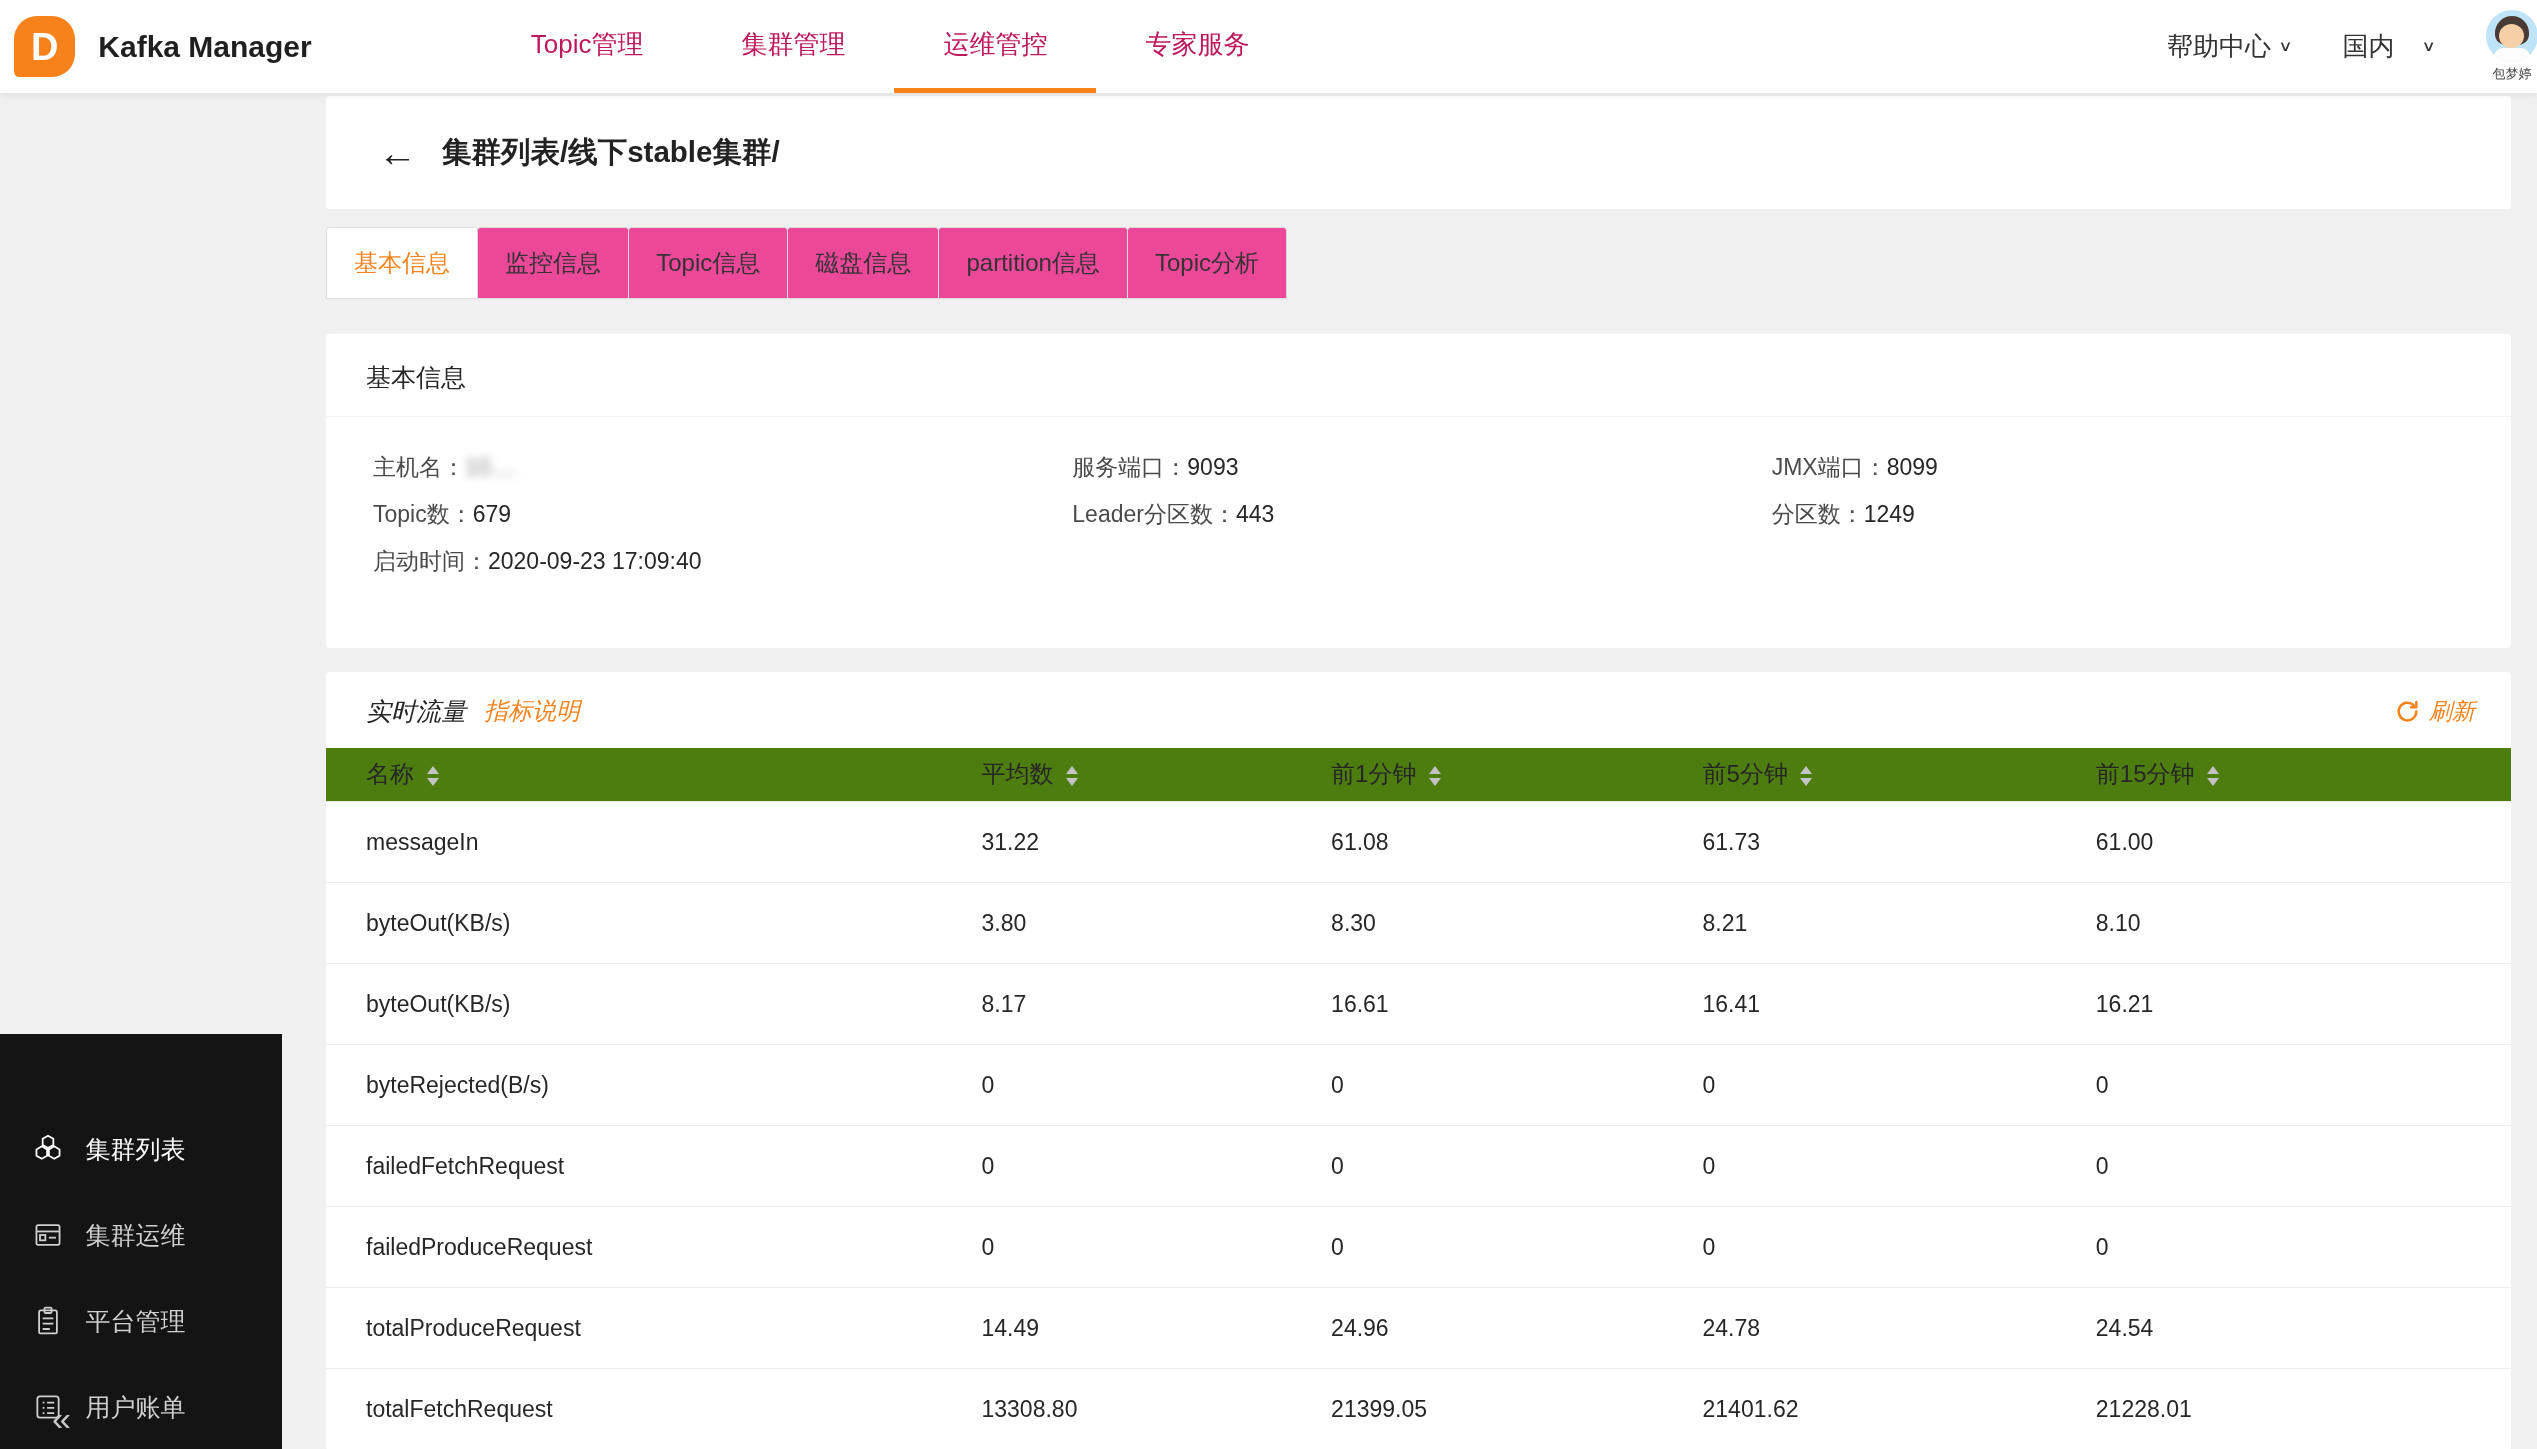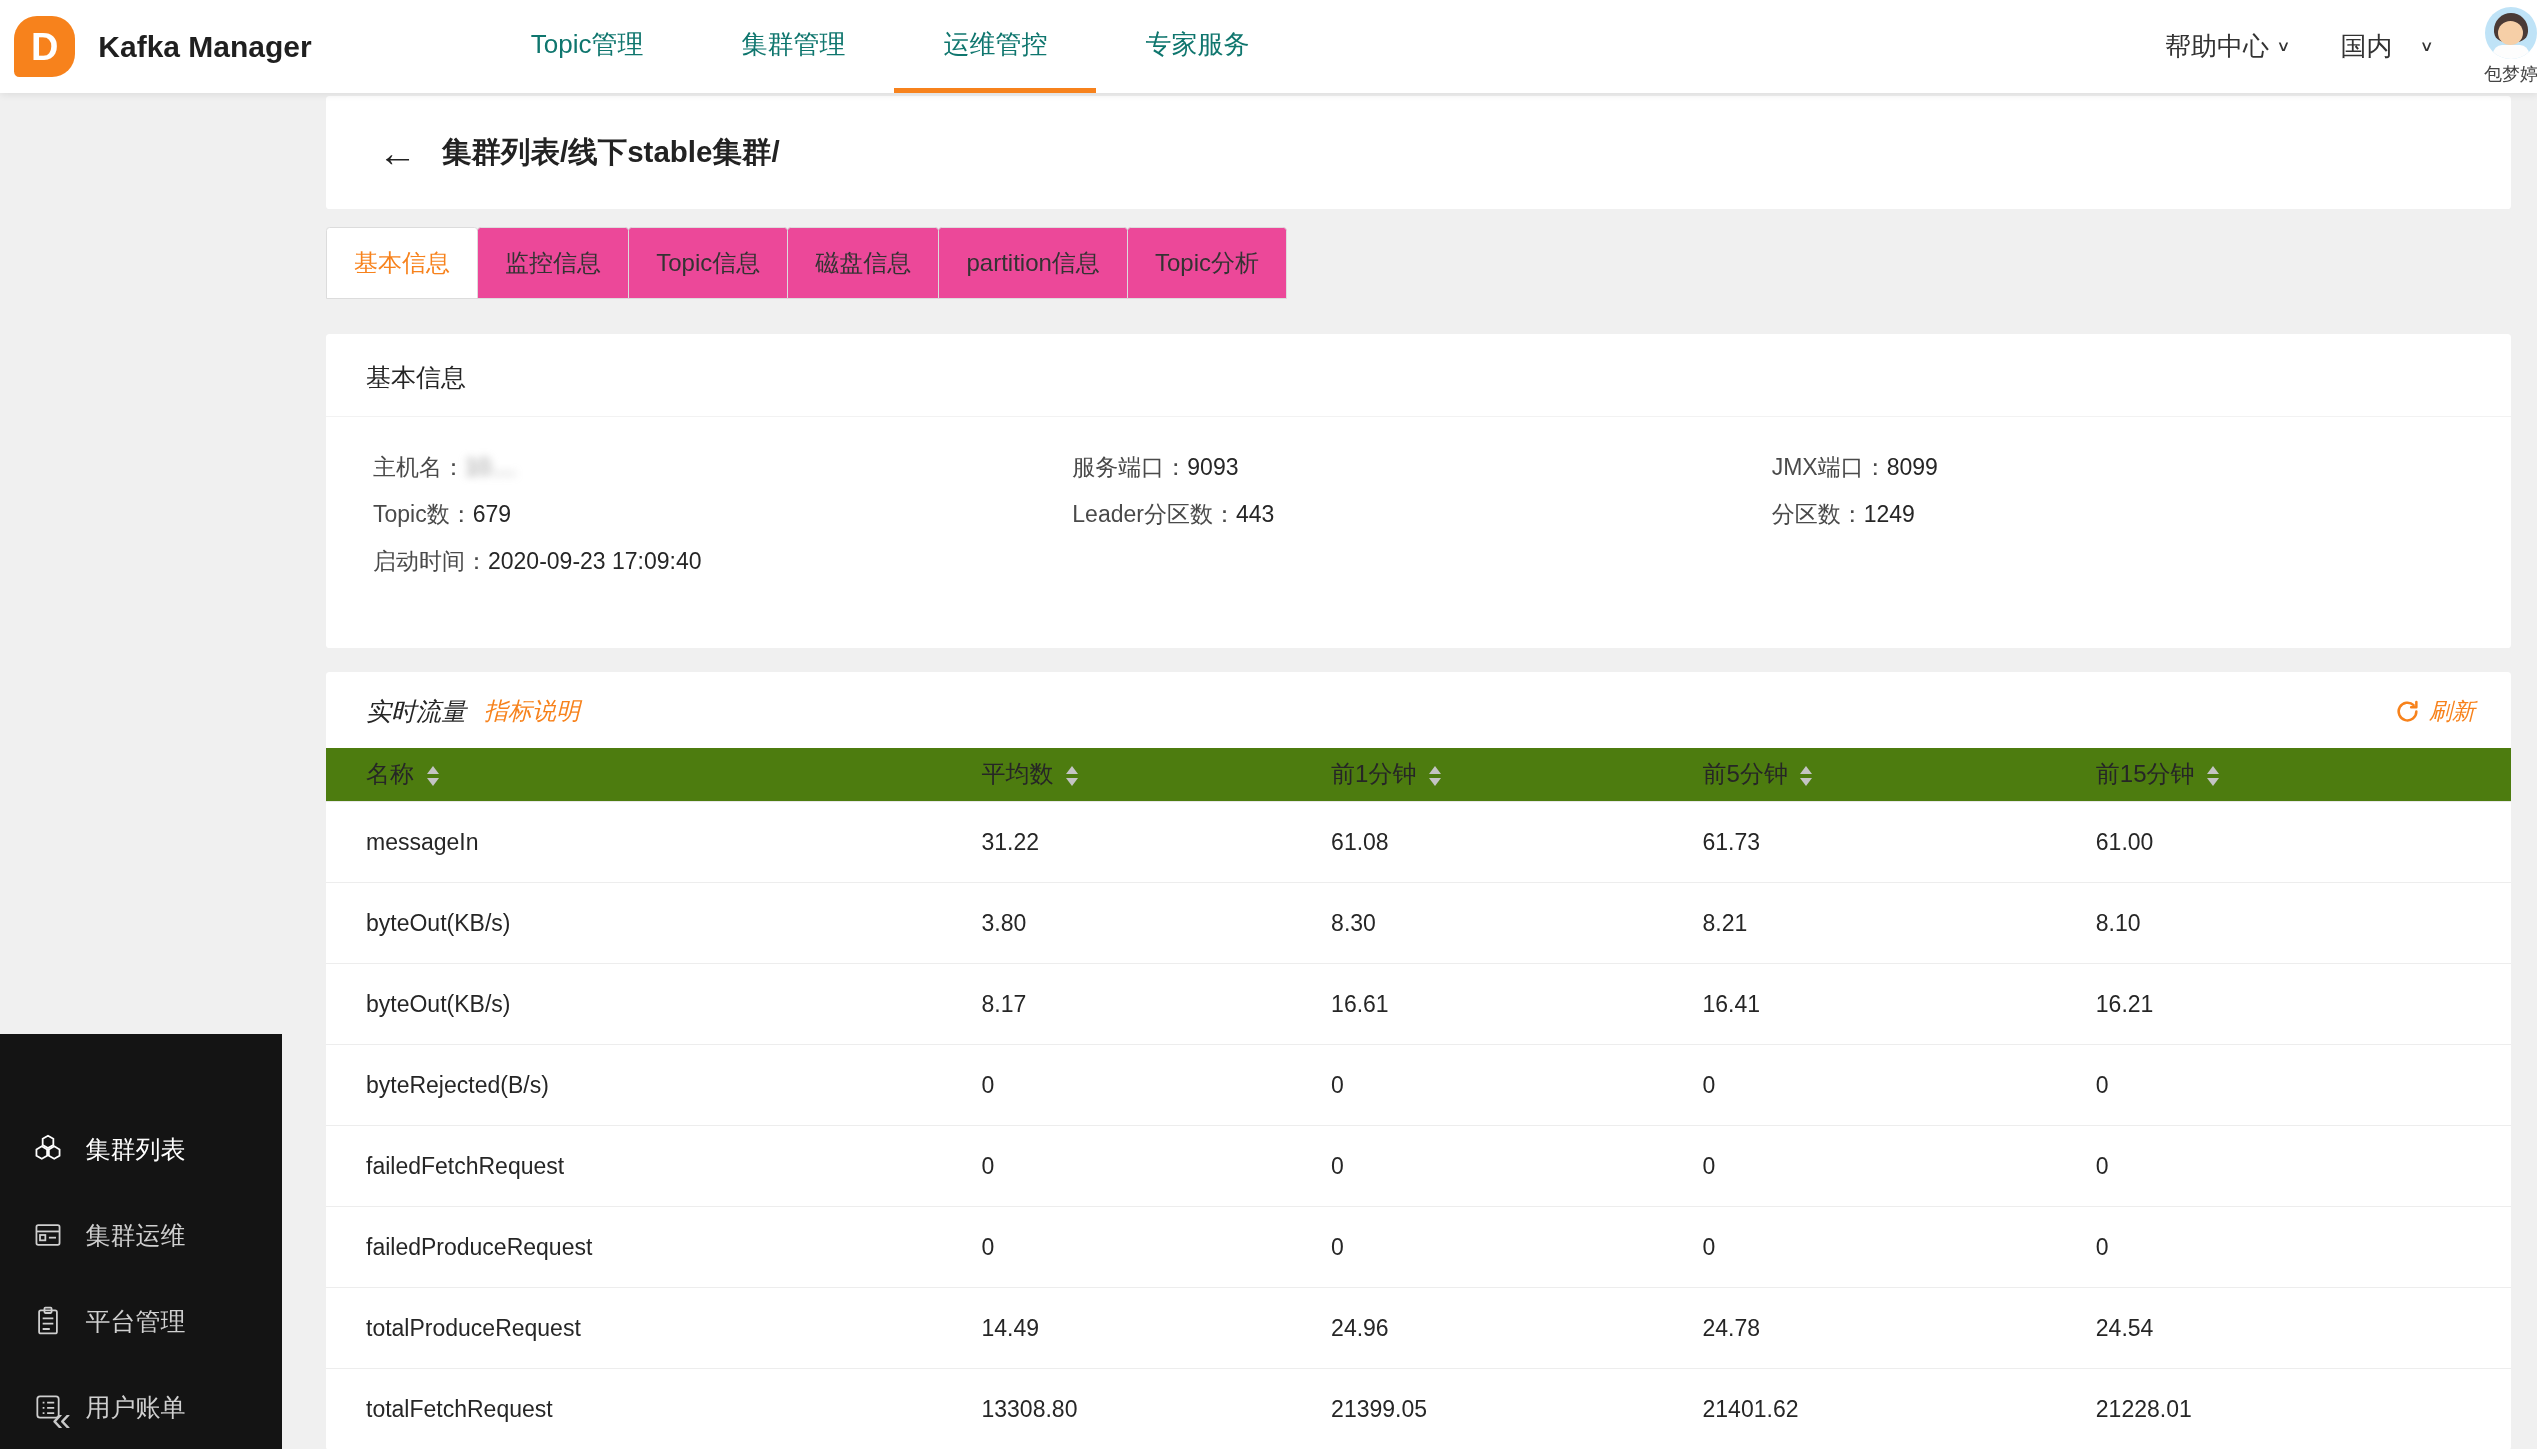--- a/index.html
+++ b/index.html
@@ -15,33 +15,33 @@
   .app{width:100%;height:100%;display:flex;flex-direction:column;}
 
   
   .topbar{flex:0 0 93px;height:93px;background:#fff;display:flex;align-items:center;
     position:relative;z-index:5;box-shadow:0 1.8px 7.2px rgba(0,0,0,.08);}
   .logo{width:61px;height:61px;margin-left:14.3px;border-radius:23px 23px 23px 5.4px;
     background:var(--accent);display:flex;align-items:center;justify-content:center;flex:0 0 auto;}
   .logo-d{color:#fff;font-size:38px;font-weight:700;line-height:1;}
   .brand{font-size:30px;font-weight:700;color:#1f1f1f;margin-left:23px;white-space:nowrap;}
   .top-nav{display:flex;margin-left:170px;height:100%;}
-  .nav-item{padding:0 49px;height:100%;display:flex;align-items:center;font-size:26px;color:#0f766e;
+  .nav-item{padding:0 49px;height:100%;display:flex;align-items:center;font-size:26px;color:#be185d;
     cursor:pointer;border-bottom:5.4px solid transparent;white-space:nowrap;}
   .nav-item.active{border-bottom-color:var(--accent);}
   .topbar-right{margin-left:auto;display:flex;align-items:center;gap:50px;}
   .menu-trigger{display:flex;align-items:center;font-size:26px;color:#333;cursor:pointer;white-space:nowrap;}
   .chev{font-size:19.7px;color:#333;margin-left:7.2px;transform:scaleY(.75);}
   .chev.wide{margin-left:27px;}
   .user{display:flex;flex-direction:column;align-items:center;gap:2.7px;cursor:pointer;}
   .avatar{width:52px;height:52px;border-radius:50%;background:#bfe3f7;position:relative;overflow:hidden;}
   .avatar .hair{position:absolute;left:9px;top:6.3px;width:34px;height:29px;border-radius:17px 17px 10.7px 10.7px;background:#4a3a35;}
   .avatar .face{position:absolute;left:13.4px;top:13.4px;width:25px;height:24px;border-radius:50%;background:#f6cfa7;}
   .avatar .shirt{position:absolute;left:8px;top:38px;width:36px;height:18px;border-radius:9px;background:#fdfdfd;}
-  .uname{font-size:18px;color:#444;}
+  .uname{font-size:13px;color:#444;}
 
   
   .body-row{flex:1;display:flex;min-height:0;align-items:flex-end;}
 
   
   .sidebar{flex:0 0 282px;width:282px;background:var(--sidebar-bg);position:relative;padding-top:72px;}
   .side-item{height:86px;display:flex;align-items:center;padding-left:32px;gap:21.5px;
     color:#cfcfcf;font-size:25px;cursor:pointer;white-space:nowrap;}
   .side-item.active{color:#ffffff;}
   .side-icon{display:flex;align-items:center;}

